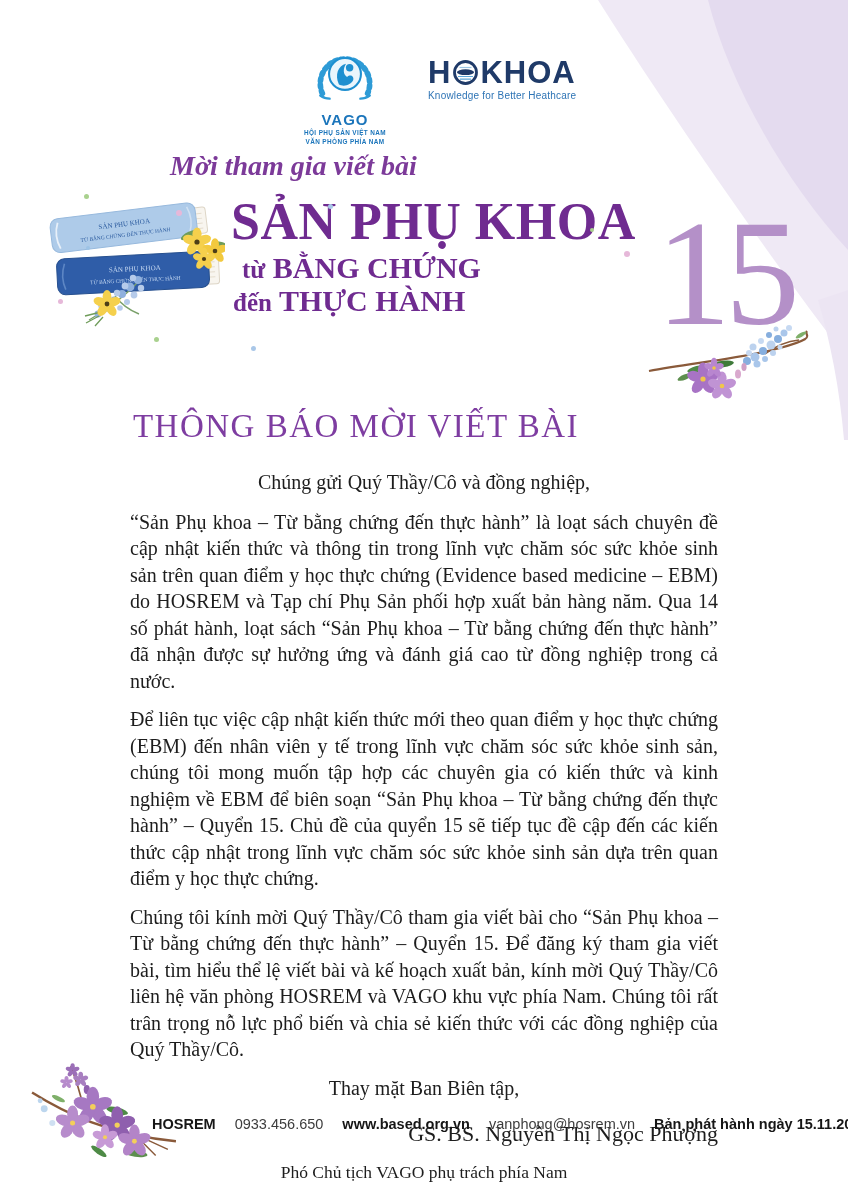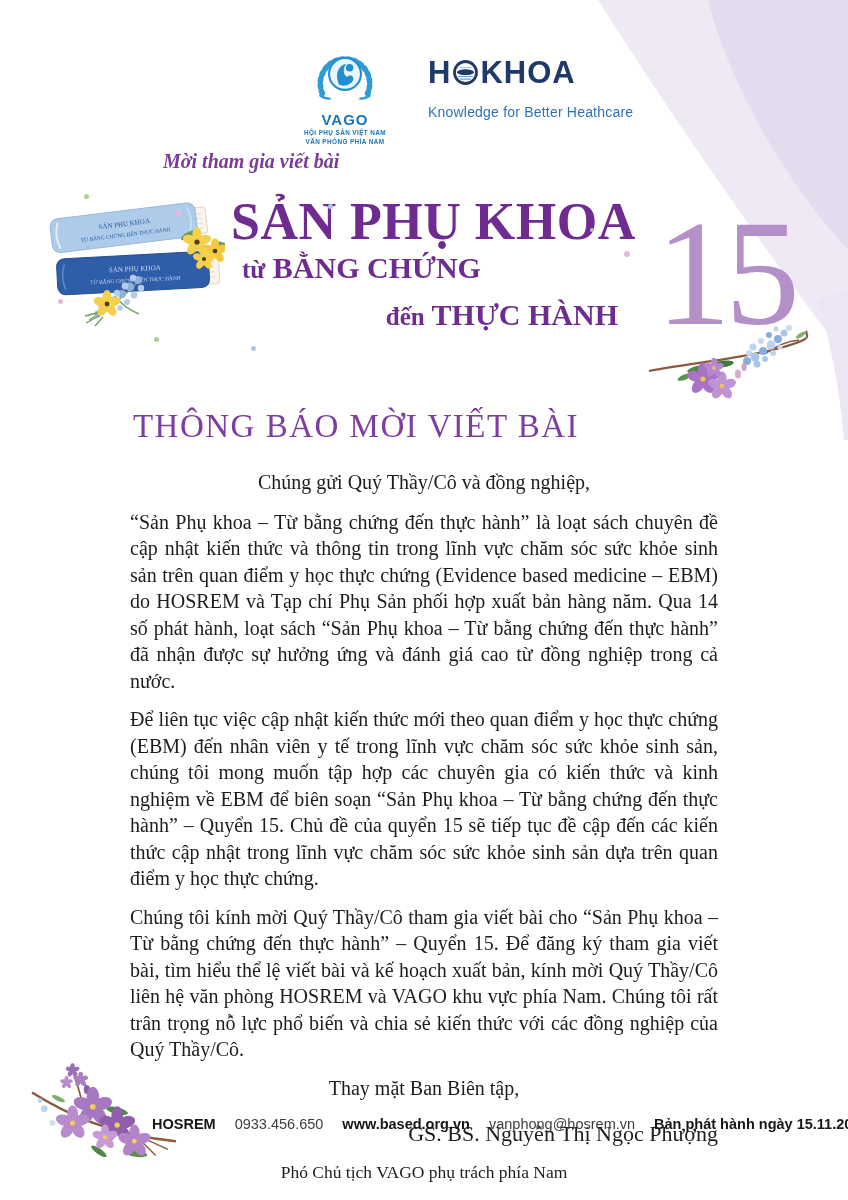--- a/index.html
+++ b/index.html
@@ -22,27 +22,27 @@
   
   .swoosh{position:absolute;top:0;right:0;width:280px;height:440px;}
   
   .vago{position:absolute;left:293px;top:40px;width:104px;text-align:center;color:var(--vago-blue);font-family:var(--sans);}
   .vago .emblem{display:block;margin:0 auto;}
   .vago .vago-name{font-size:15px;font-weight:bold;letter-spacing:1px;line-height:1.05;}
   .vago .vago-sub{font-size:6.4px;font-weight:bold;letter-spacing:.4px;line-height:1.5;}
   .hosrem{position:absolute;left:428px;top:57px;font-family:var(--sans);}
   .hosrem .mark{display:flex;align-items:center;color:var(--navy);font-weight:bold;font-size:31px;letter-spacing:1px;line-height:1;}
   .hosrem .o-glyph{display:inline-block;margin:0 1px;}
-  .hosrem .tagline{margin-top:16px;font-size:14px;color:var(--tag-blue);letter-spacing:.2px;}
-  
-  .script-line{position:absolute;left:163px;top:150px;font-size:20px;font-style:italic;font-weight:bold;color:#7c3a99;font-family:var(--serif);}
+  .hosrem .tagline{margin-top:2px;font-size:10px;color:var(--tag-blue);letter-spacing:.2px;}
+  
+  .script-line{position:absolute;left:170px;top:150px;font-size:28px;font-style:italic;font-weight:bold;color:#7c3a99;font-family:var(--serif);}
   .main-title{position:absolute;left:231px;top:196px;font-size:52px;font-weight:600;color:var(--purple);letter-spacing:.5px;line-height:1;}
   .sub1{position:absolute;left:242px;top:253px;color:var(--purple);font-size:30px;font-weight:bold;line-height:1;}
   .sub1 .lc, .sub2 .lc{font-size:25px;font-weight:bold;}
-  .sub2{position:absolute;left:233px;top:300px;width:385px;text-align:right;color:var(--purple);font-size:30px;font-weight:bold;line-height:1;}
+  .sub2{position:absolute;left:233px;top:286px;width:385px;text-align:left;color:var(--purple);font-size:30px;font-weight:bold;line-height:1;}
   .vol-num{position:absolute;left:606px;top:212px;width:150px;text-align:center;font-size:150px;line-height:.82;color:var(--vol-purple);letter-spacing:-6px;font-family:var(--serif);margin-left:44px;}
   .books{position:absolute;left:45px;top:200px;}
   .flower-right{position:absolute;left:645px;top:317px;}
   .flower-footer{position:absolute;left:28px;top:1060px;}
   .dot{position:absolute;border-radius:50%;}
   
   .heading{position:absolute;left:0;top:408px;width:712px;text-align:center;
     font-size:33px;color:var(--heading-purple);letter-spacing:1.5px;font-weight:500;}
   .doc{position:absolute;left:130px;top:469px;width:588px;font-size:20px;line-height:26.5px;}
   .salutation{text-align:center;margin-bottom:13px;}

